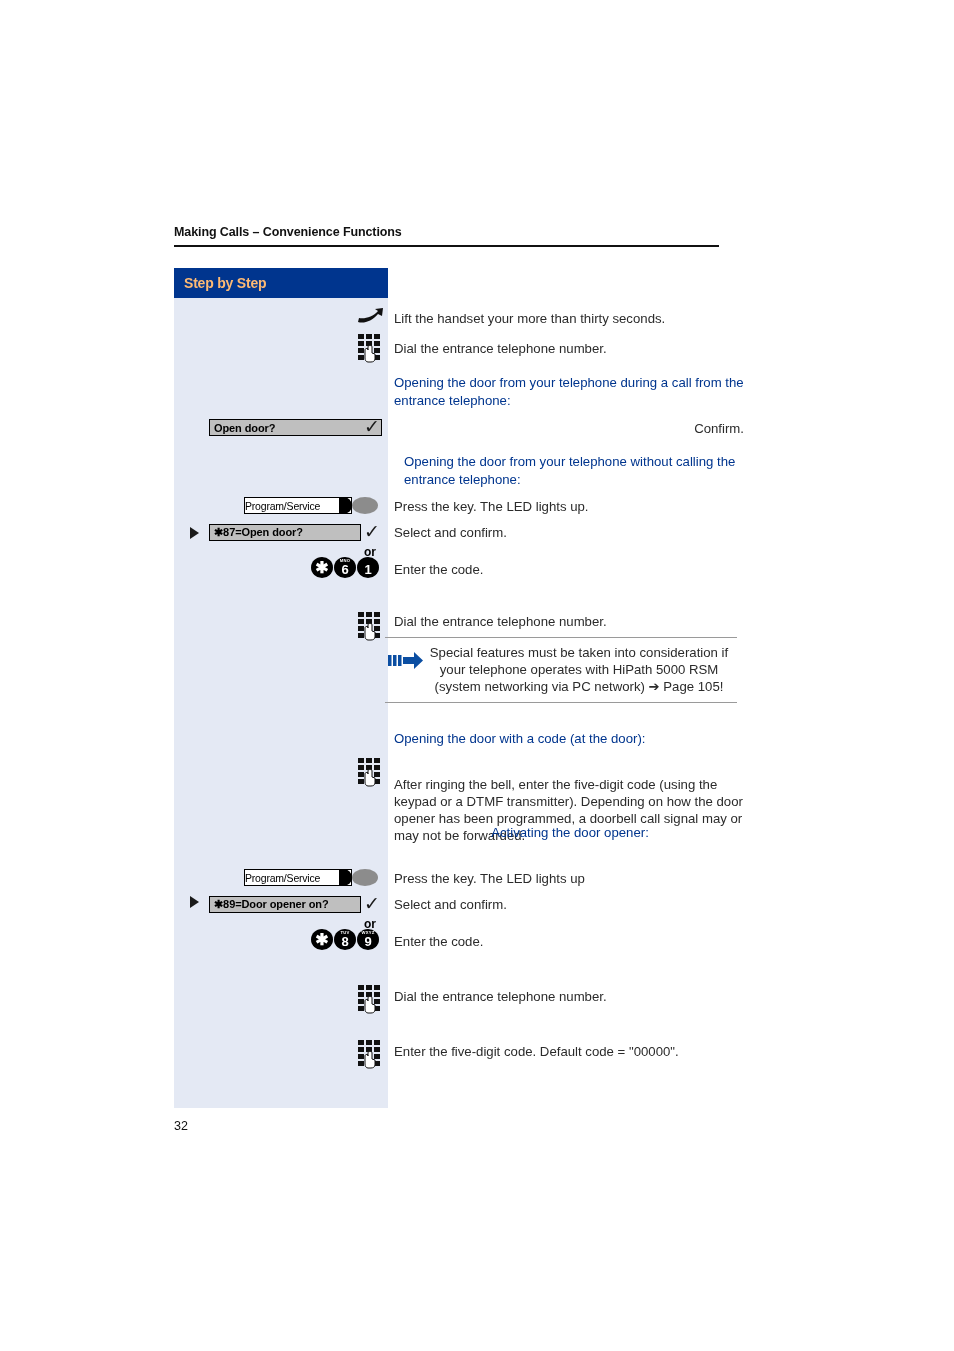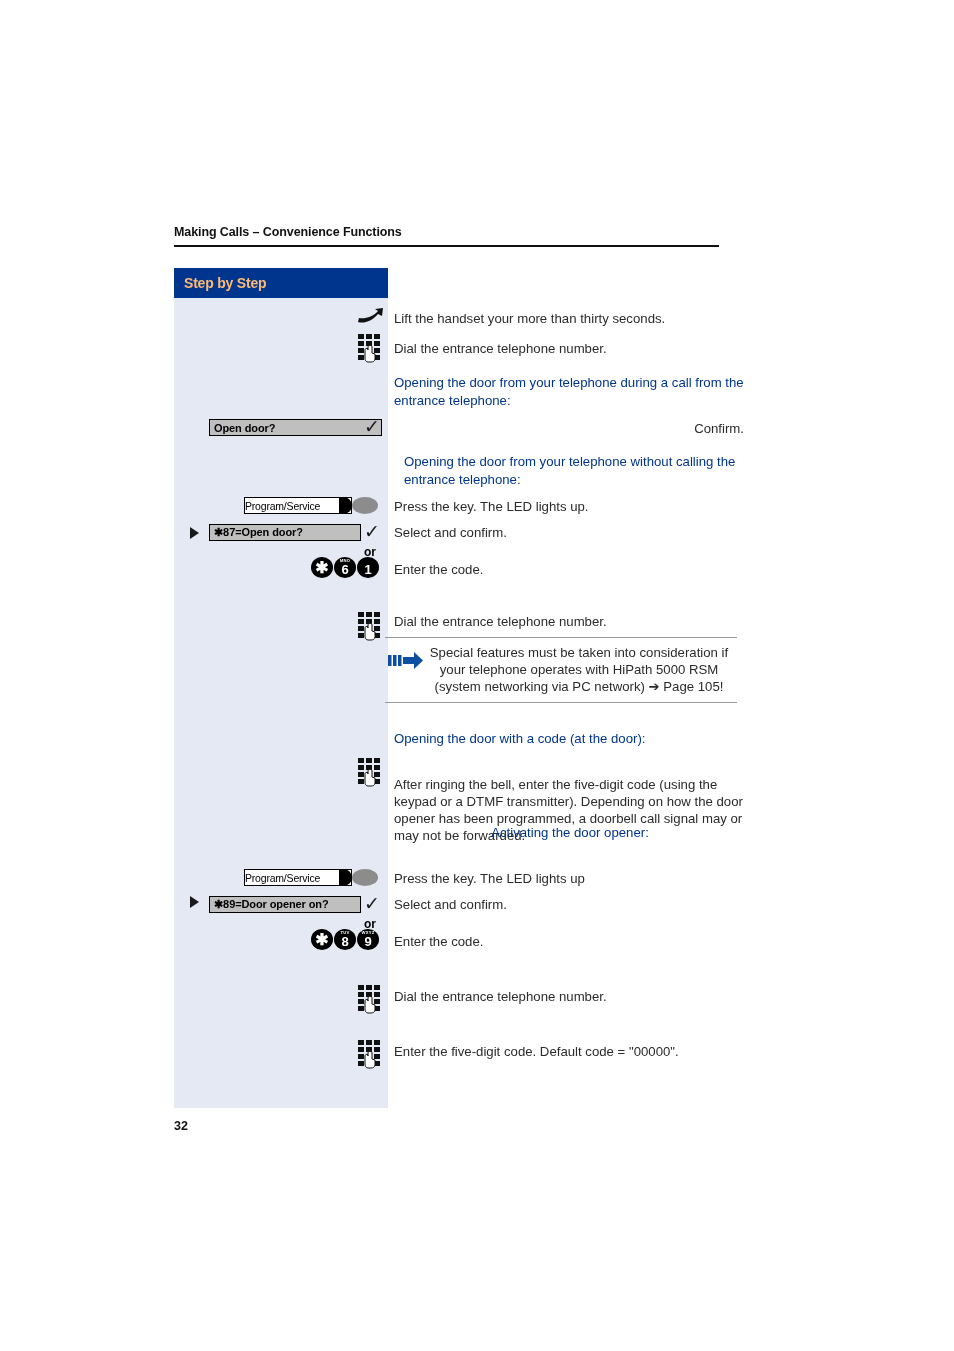--- a/index.html
+++ b/index.html
@@ -198,21 +198,21 @@
     line-height: 17px;
     color: #2b2b2b;
   }
 
   
   .folio {
     position: absolute;
     left: 174px;
     top: 1119px;
     font-size: 12.5px;
-    font-weight: bold;
+    font-weight: normal;
     color: #111;
     text-align: right;
   }
 </style>
 </head>
 <body>
 
 <div class="page-header">
   <div class="title">Making Calls – Convenience Functions</div>
   <div class="rule"></div>

